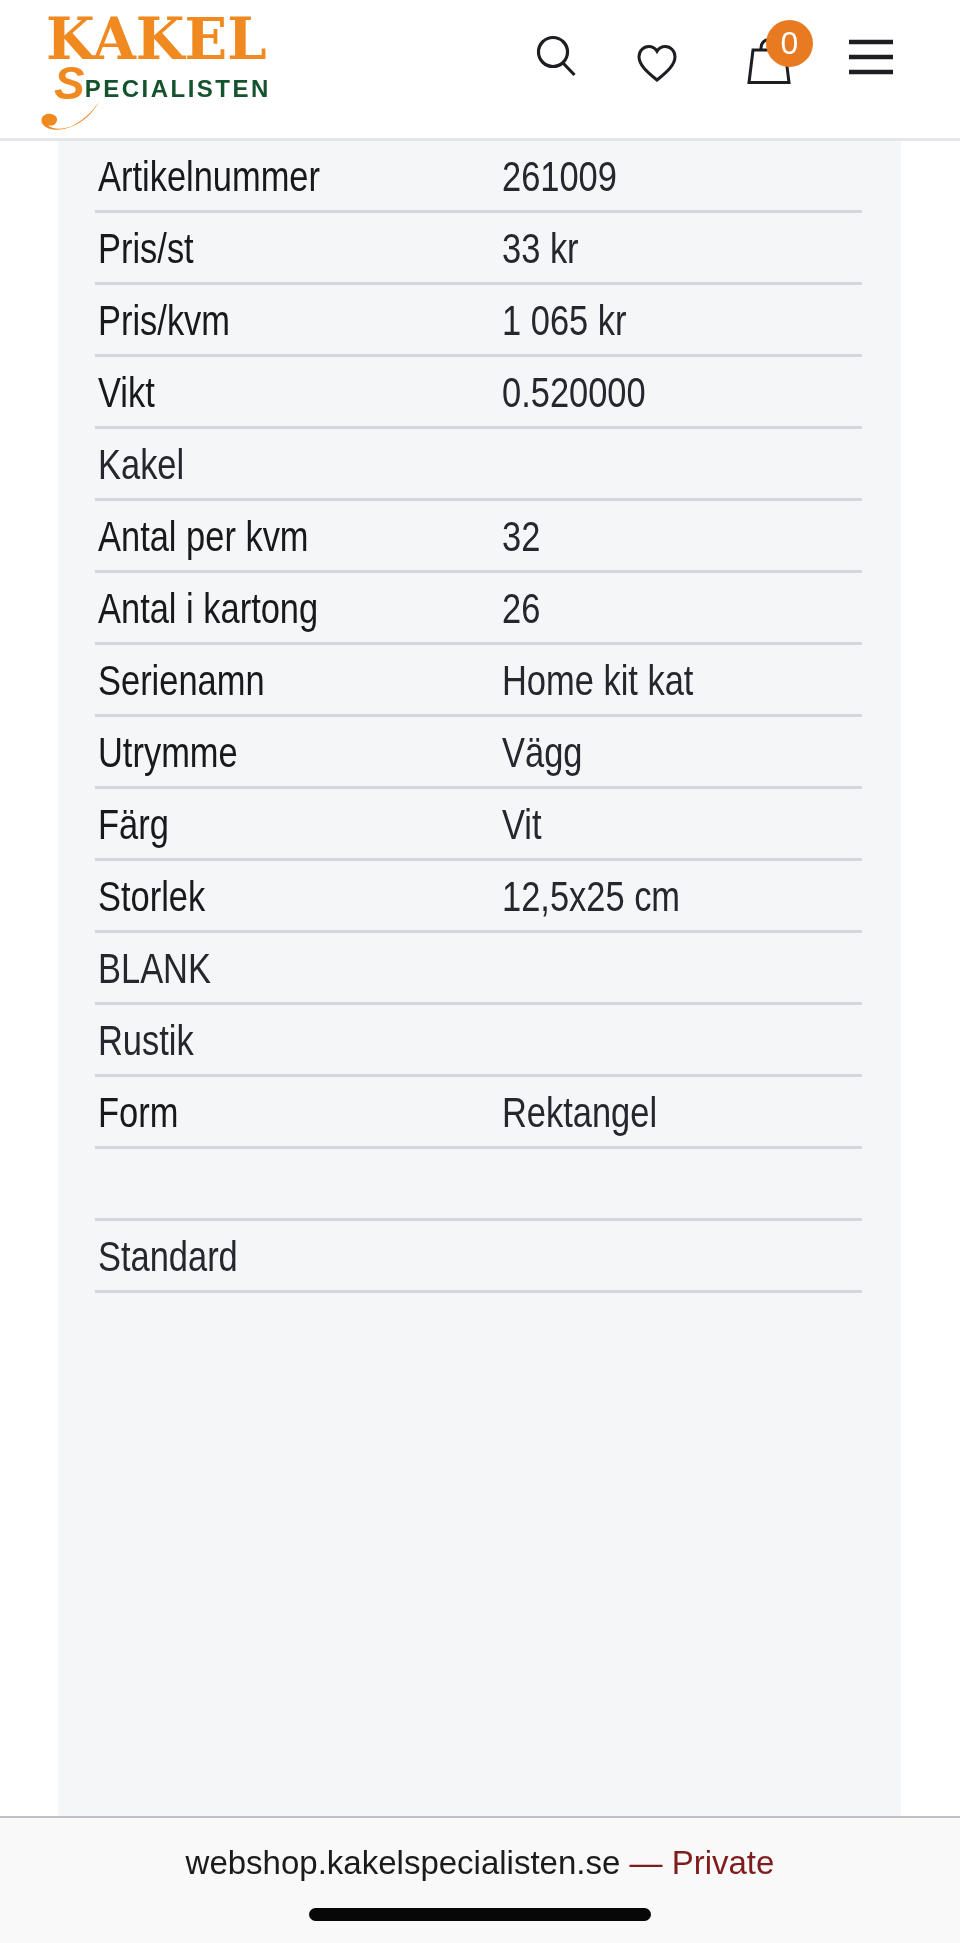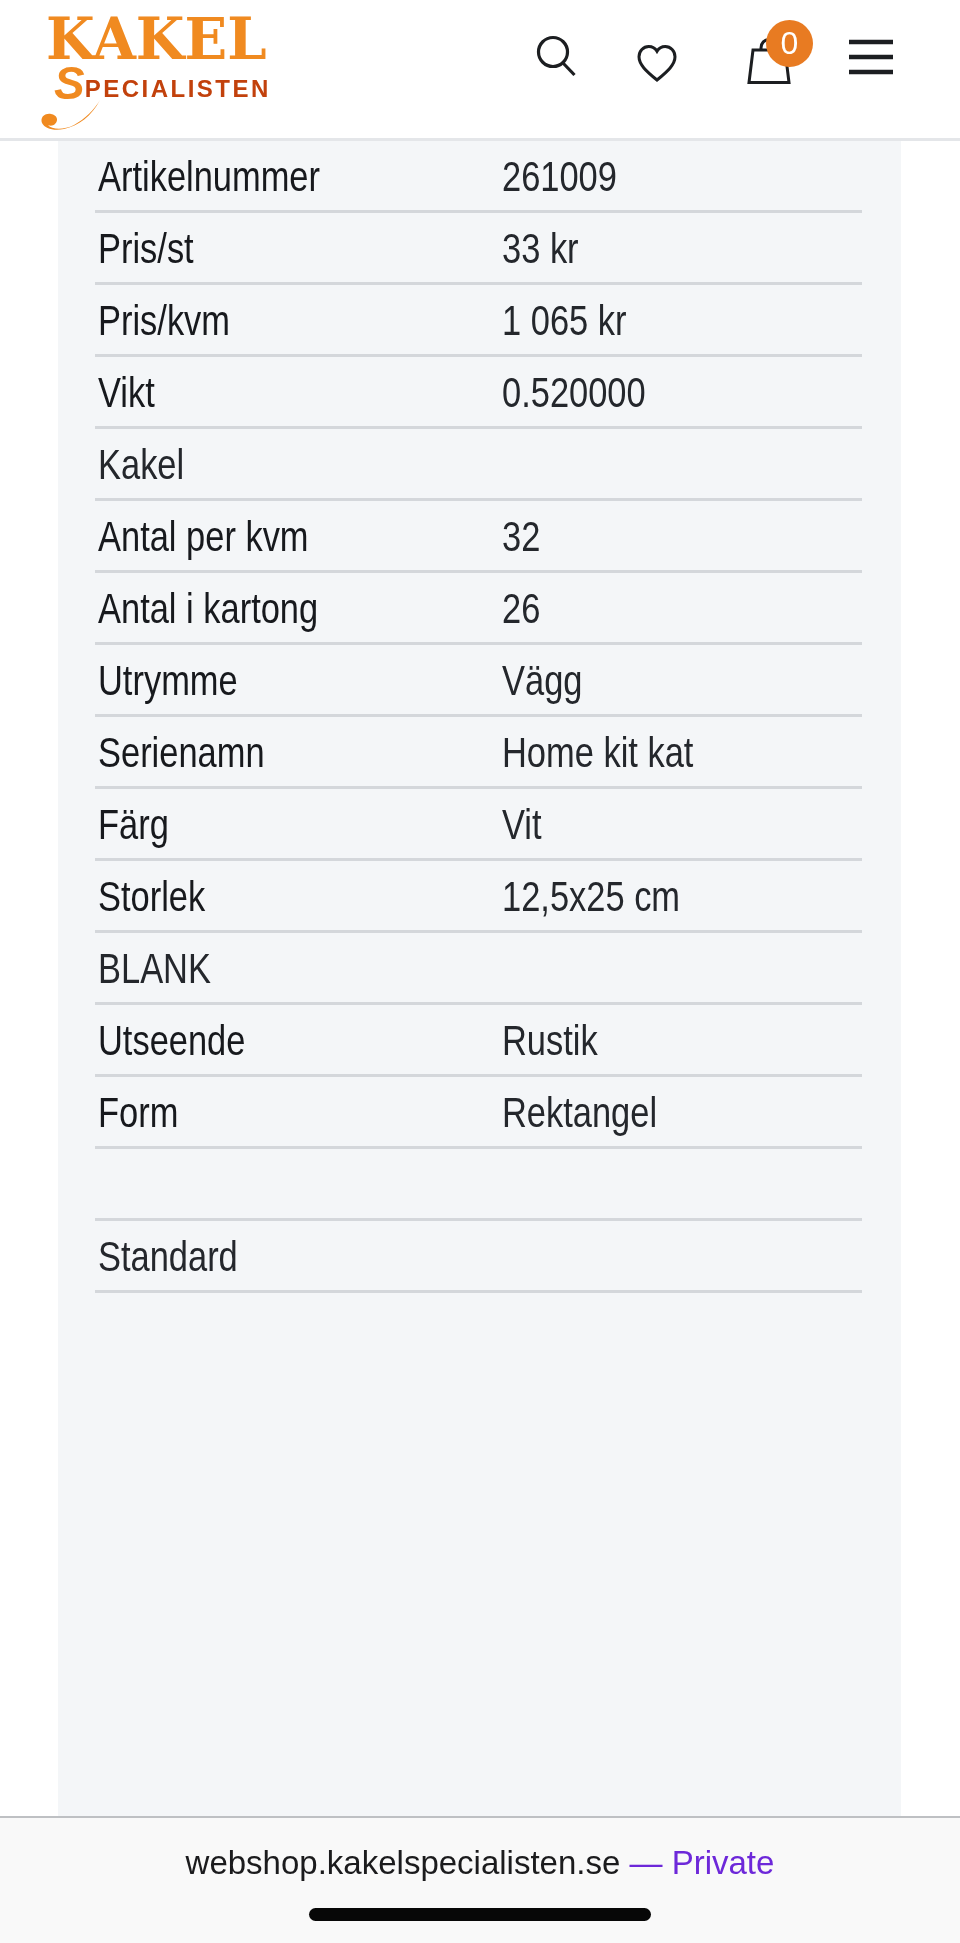--- a/index.html
+++ b/index.html
@@ -21,21 +21,21 @@
     line-height:1.0; color:#f08a20; letter-spacing:0px;
     transform:scaleY(1.02); transform-origin:0 0; white-space:nowrap;
   }
   .logo-line2 { position:relative; display:flex; align-items:flex-end; margin-top:0px; margin-left:8px; }
   .logo-s {
     font-family:"Liberation Sans", sans-serif; font-weight:700; font-size:46px;
     line-height:0.78; color:#f08a20; font-style:italic;
   }
   .logo-rest {
     font-family:"Liberation Sans", sans-serif; font-weight:700; font-size:24px;
-    letter-spacing:2.5px; line-height:1; color:#c2410c; padding-bottom:1px; white-space:nowrap;
+    letter-spacing:2.5px; line-height:1; color:#14532d; padding-bottom:1px; white-space:nowrap;
   }
   .logo-swoosh { position:absolute; left:-14px; top:34px; }
 
   .icon-btn { position:absolute; background:none; border:none; padding:0; cursor:pointer; }
   .icon-btn svg { display:block; }
   .ic-stroke { stroke:#1c1e21; fill:none; }
 
   .btn-search { left:533px; top:34px; }
   .btn-wish  { left:633px; top:40px; }
   .btn-cart  { left:746px; top:36px; }
@@ -73,21 +73,21 @@
   
   .bottom-bar {
     position:absolute; left:0; top:1816px; width:960px; height:127px;
     background:#f9f9f9; border-top:2px solid #bec0c3; box-sizing:border-box;
     z-index:20;
   }
   .url-line {
     position:absolute; left:0; right:0; top:26px; text-align:center;
     font-size:33px; color:#1b1b1d; white-space:nowrap; cursor:pointer;
   }
-  .url-private { color:#6d28d9; }
+  .url-private { color:#7f1d1d; }
   .home-indicator {
     position:absolute; left:309px; top:90px; width:342px; height:13px;
     border-radius:7px; background:#070707; cursor:grab;
   }
 </style>
 </head>
 <body>
 
 <div class="header">
 
@@ -161,40 +161,39 @@
       </div>
       <div class="spec-row">
         <div class="spec-label"><span class="ctext">Antal per kvm</span></div>
         <div class="spec-value"><span class="ctext">32</span></div>
       </div>
       <div class="spec-row">
         <div class="spec-label"><span class="ctext">Antal i kartong</span></div>
         <div class="spec-value"><span class="ctext">26</span></div>
       </div>
       <div class="spec-row">
+        <div class="spec-label"><span class="ctext">Serienamn</span></div>
+        <div class="spec-value"><span class="ctext">Home kit kat</span></div>
+      </div>
+      <div class="spec-row">
         <div class="spec-label"><span class="ctext">Utrymme</span></div>
         <div class="spec-value"><span class="ctext">Vägg</span></div>
       </div>
       <div class="spec-row">
-        <div class="spec-label"><span class="ctext">Serienamn</span></div>
-        <div class="spec-value"><span class="ctext">Home kit kat</span></div>
-      </div>
-      <div class="spec-row">
         <div class="spec-label"><span class="ctext">Färg</span></div>
         <div class="spec-value"><span class="ctext">Vit</span></div>
       </div>
       <div class="spec-row">
         <div class="spec-label"><span class="ctext">Storlek</span></div>
         <div class="spec-value"><span class="ctext">12,5x25 cm</span></div>
       </div>
       <div class="spec-row">
         <div class="spec-value"><span class="ctext">BLANK</span></div>
       </div>
       <div class="spec-row">
-        <div class="spec-label"><span class="ctext">Utseende</span></div>
         <div class="spec-value"><span class="ctext">Rustik</span></div>
       </div>
       <div class="spec-row">
         <div class="spec-label"><span class="ctext">Form</span></div>
         <div class="spec-value"><span class="ctext">Rektangel</span></div>
       </div>
       <div class="spec-row">
       </div>
       <div class="spec-row">
         <div class="spec-value"><span class="ctext">Standard</span></div>

